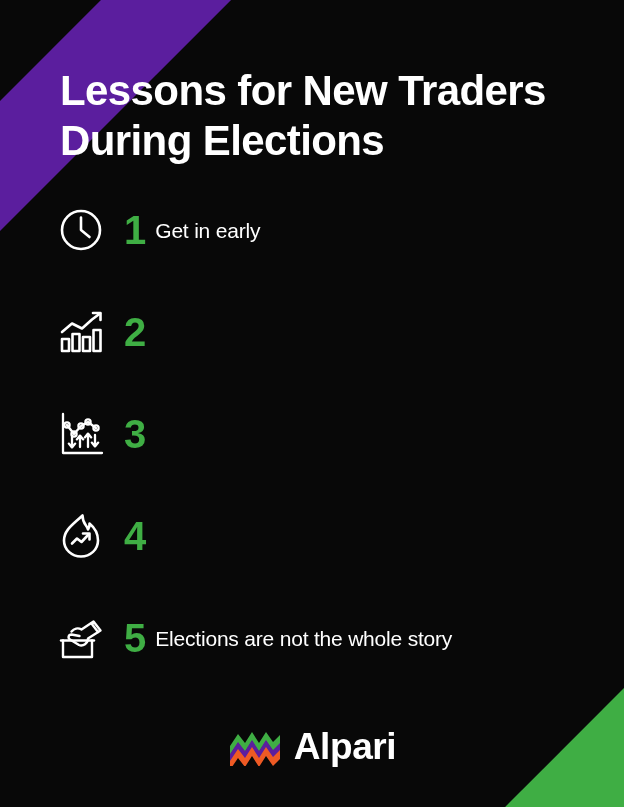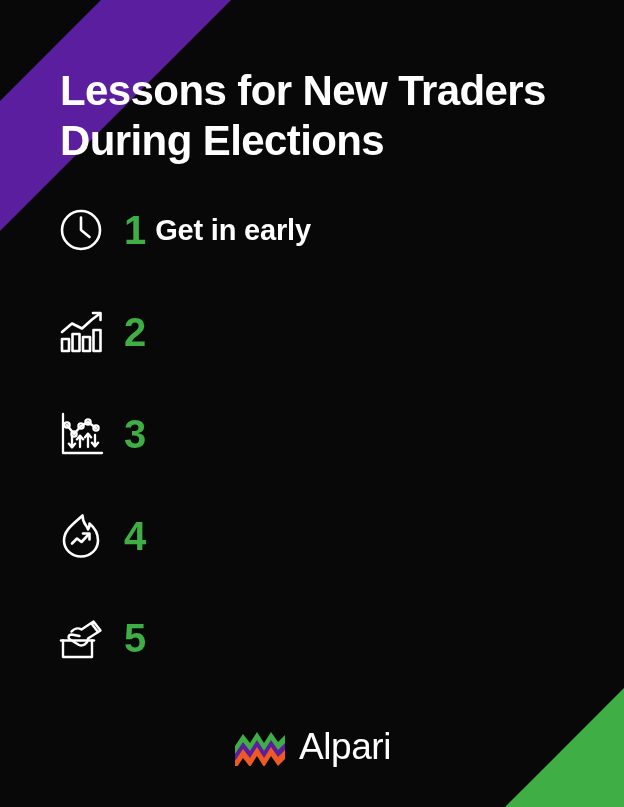--- a/index.html
+++ b/index.html
@@ -93,22 +93,22 @@
     color: #3FAE44;
     font-size: 40px;
     font-weight: bold;
     line-height: 1;
     margin-left: 14px;
     margin-right: 9px;
     flex: 0 0 auto;
   }
   .item-label {
     color: #FFFFFF;
-    font-size: 29px;
-    font-weight: bold;
+    font-size: 21px;
+    font-weight: normal;
     line-height: 1;
     letter-spacing: -0.2px;
     white-space: nowrap;
   }
 
   
   .footer {
     position: absolute;
     left: 0;
     right: 0;
@@ -120,21 +120,21 @@
   .logo-mark {
     width: 54px;
     height: 40px;
     margin-right: 12px;
     flex: 0 0 54px;
   }
   .logo-mark svg { display: block; width: 54px; height: 40px; }
   .logo-word {
     color: #FFFFFF;
     font-size: 37px;
-    font-weight: normal;
+    font-weight: bold;
     line-height: 1;
     letter-spacing: -0.4px;
   }
 </style>
 </head>
 <body>
 
 <div class="poster">
 
   <div class="stripe stripe-purple"></div>
@@ -209,20 +209,21 @@
           <path d="M8 28.5 L8 45 L37 45 L37 28.5"></path>
           <path d="M6 28.5 L39 28.5"></path>
           <path d="M16.5 19.5 C19 16.5 23 15.5 26.5 17.5
                    L38.5 9.5 L45.5 18.5 L33 26.5
                    C33 31.5 28 34.5 24 33 L15 27.5
                    C12.5 26 13.5 22.5 16.5 22.5 L24.5 24"></path>
           <path d="M36.5 11.5 L43 20"></path>
         </svg>
       </span>
       <span class="item-num">5</span>
+      <span class="item-label">Elections are not the whole story</span>
     </div>
 
   </div>
 
   <div class="footer">
     <span class="logo-mark">
       <svg viewBox="0 0 54 40">
         <path d="M2 20 L10 8 L17 17 L24 6 L31 17 L38 6 L45 16 L52 9 L52 18
                  L45 25 L38 15 L31 26 L24 15 L17 26 L10 17 L2 29 Z" fill="#3FAE44"></path>
         <path d="M2 28 L10 16 L17 25 L24 14 L31 25 L38 14 L45 24 L52 17 L52 26

